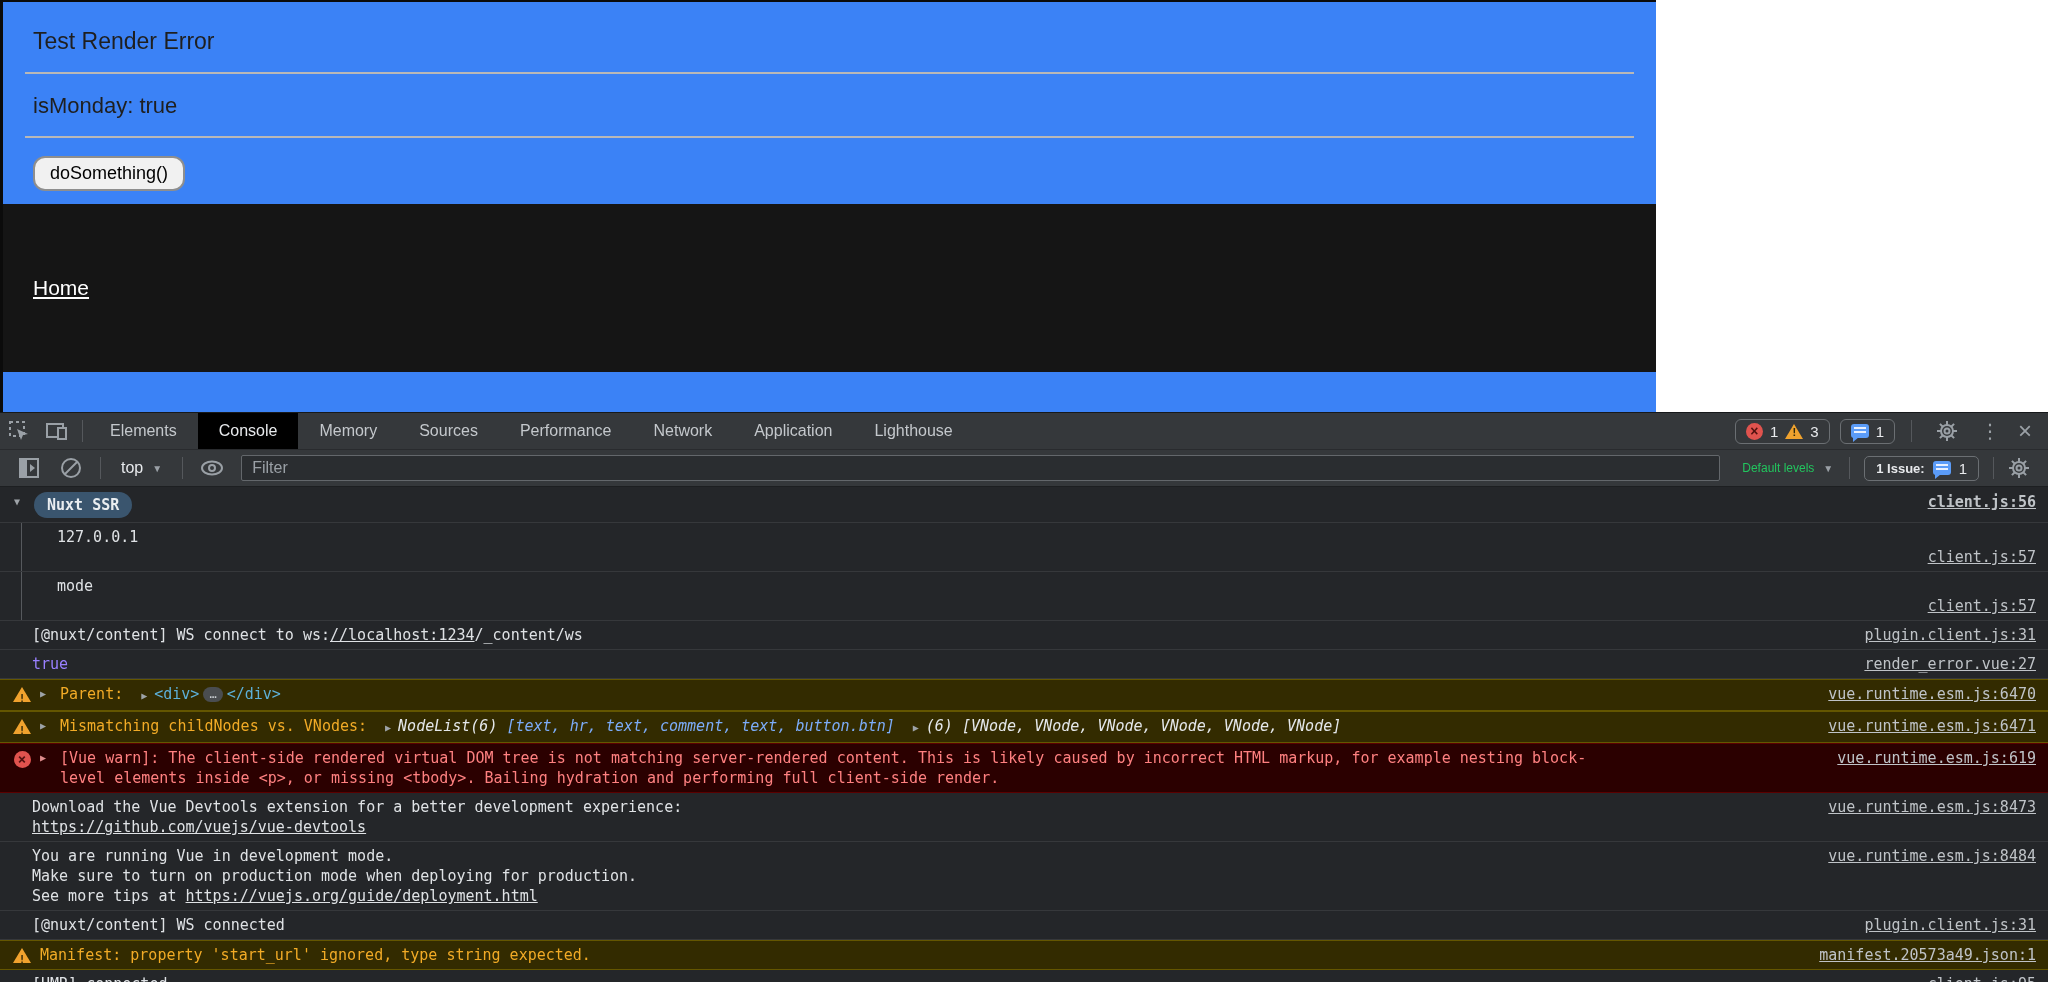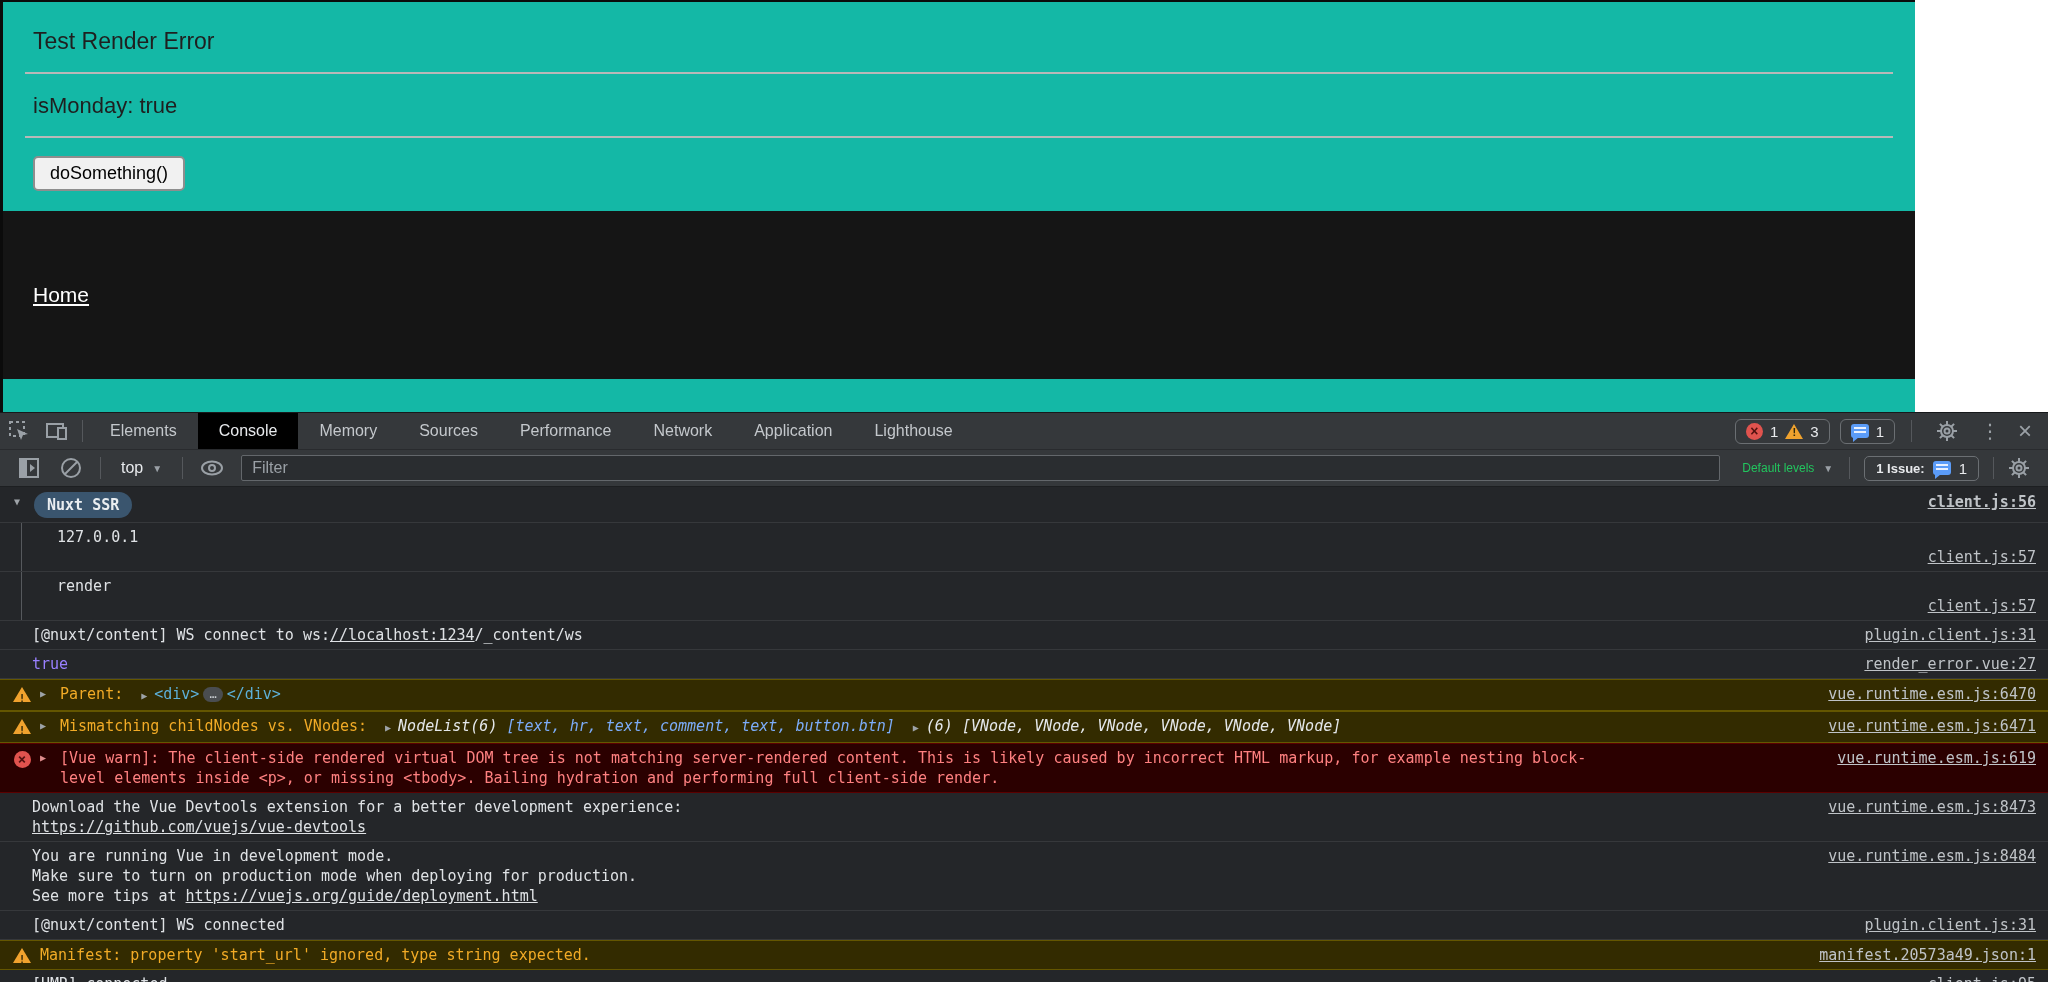--- a/index.html
+++ b/index.html
@@ -6,33 +6,33 @@
   html,body { margin:0; padding:0; }
   body {
     width:2048px; height:982px; overflow:hidden;
     font-family:"Liberation Sans", sans-serif;
     background:#ffffff;
   }
   .screen { position:relative; width:2048px; height:982px; }
 
   
   .page {
-    position:absolute; top:0; left:0; width:1915px; height:412px;
-    background:#14b8a6; border-left:3px solid #0b0b0b; border-top:2px solid #0b0b0b;
+    position:absolute; top:0; left:0; width:1656px; height:412px;
+    background:#3b82f6; border-left:3px solid #0b0b0b; border-top:2px solid #0b0b0b;
   }
   .page-title { margin:26px 0 0 30px; font-size:23px; font-weight:400; color:#1f1f1f; }
   .page hr { border:none; border-top:2px solid #b8b8b8; margin:17px 22px 0 22px; }
   .page-status { margin:19px 0 0 30px; font-size:22px; color:#1f1f1f; }
   .page-button {
     margin:18px 0 0 30px; height:35px; padding:0 15px;
     font-family:"Liberation Sans", sans-serif; font-size:18px; color:#000;
-    background:#f1f1f1; border:2px solid #8e8e8e; border-radius:5px; cursor:pointer;
+    background:#f1f1f1; border:2px solid #8e8e8e; border-radius:12px; cursor:pointer;
   }
   .hero {
-    margin-top:20px; height:168px; background:#151515;
+    margin-top:13px; height:168px; background:#151515;
     display:flex; align-items:center; padding-left:30px;
   }
   .hero a { color:#ffffff; font-size:21px; text-decoration:underline; cursor:pointer; }
 
   
   .devtools { position:absolute; top:412px; left:0; width:2048px; height:648px; background:#242629; }
 
   
   .dt-tabbar {
     height:38px; background:#35383b; display:flex; align-items:stretch;
@@ -271,21 +271,21 @@
         <span class="group-pill">Nuxt SSR</span>
         <a class="src" style="font-weight:bold;">client.js:56</a>
       </div>
 
       <div class="crow child indent-child">
         <span class="msg">127.0.0.1</span>
         <a class="src">client.js:57</a>
       </div>
 
       <div class="crow child indent-child">
-        <span class="msg">render</span>
+        <span class="msg">mode</span>
         <a class="src">client.js:57</a>
       </div>
 
       <div class="crow indent-plain">
         <span class="msg"><span>[@nuxt/content] WS connect to ws:</span><a>//localhost:1234</a><span>/_content/ws</span></span>
         <a class="src">plugin.client.js:31</a>
       </div>
 
       <div class="crow indent-plain">
         <span class="msg val-purple">true</span>

